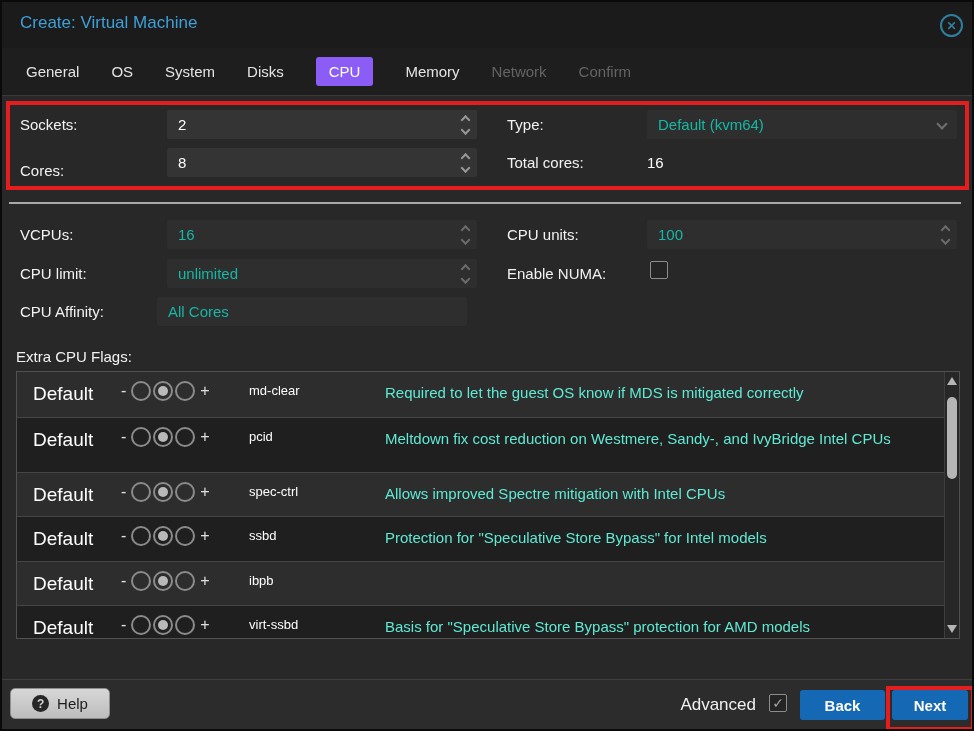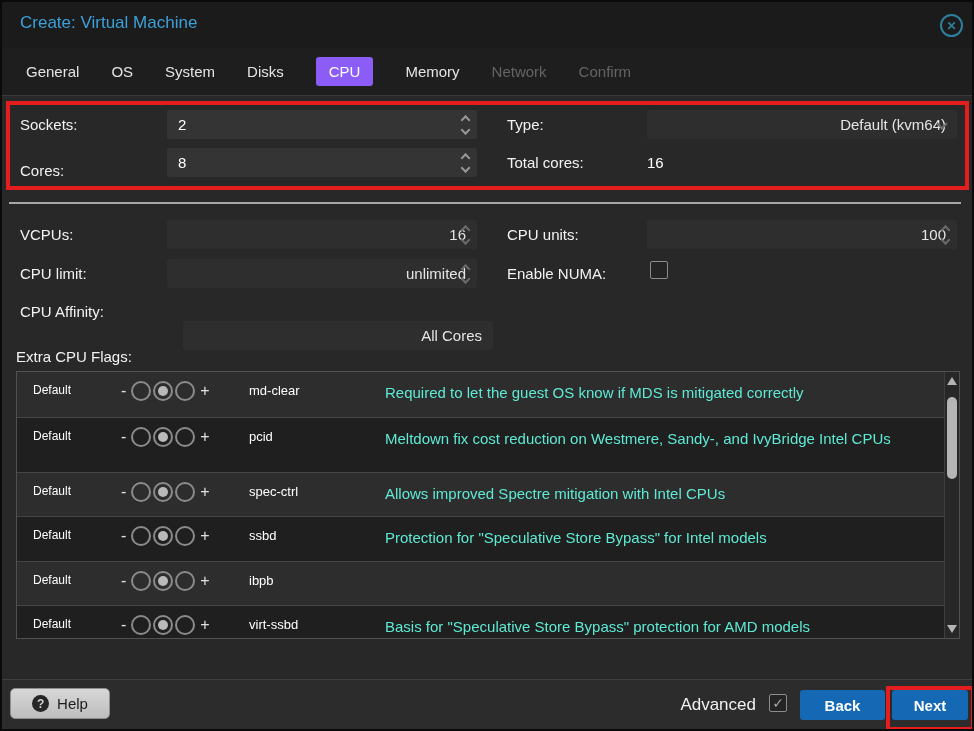--- a/index.html
+++ b/index.html
@@ -18,40 +18,40 @@
   .tabs{position:absolute;left:24px;top:53px;height:32px;display:flex;gap:32px;align-items:center;}
   .tab{color:#e4e4e4;font-size:15px;padding:6px 0;white-space:nowrap;cursor:pointer;}
   .tab.active{background:#8b5cf6;color:#fff;padding:6px 13px;border-radius:3px;font-weight:normal;}
   .tab.disabled{color:#646464;cursor:default;}
   
   .panel{position:absolute;left:0;top:93px;width:100%;height:588px;background:#282828;border-top:1px solid #3a3a3a;box-sizing:border-box;}
   .form-label{position:absolute;font-size:15px;color:#f2f2f2;white-space:nowrap;}
   .value-text{position:absolute;font-size:15px;color:#fff;}
   .field{position:absolute;width:310px;height:29px;background:#343434;border-radius:2px;
     display:flex;align-items:center;padding:0 11px;box-sizing:border-box;font-size:15px;color:#fff;}
-  .field.disabled{background:#2e2e2e;color:#e5e5e5;justify-content:flex-end;}
+  .field.disabled{background:#2e2e2e;color:#14b8a6;}
   .spin{position:absolute;right:8px;top:50%;transform:translateY(-50%);display:flex;flex-direction:column;gap:3px;align-items:center;}
   .chev{width:7px;height:7px;border-left:2px solid #979797;border-top:2px solid #979797;box-sizing:border-box;}
   .chev.up{transform:rotate(45deg);}
   .chev.down{transform:rotate(225deg);}
   .field.disabled .chev{border-color:#6b6b6b;}
   .drop-chev{position:absolute;right:11px;top:50%;margin-top:-5px;width:8px;height:8px;
     border-left:2px solid #6f6f6f;border-top:2px solid #6f6f6f;transform:rotate(225deg);box-sizing:border-box;}
   .sep{position:absolute;left:7px;top:106px;width:952px;border-top:2px solid #a8a8a8;}
   .checkbox{position:absolute;width:18px;height:18px;box-sizing:border-box;border:1px solid #8c8c8c;
     background:#242424;border-radius:2px;display:flex;align-items:center;justify-content:center;
     color:#a5a5a5;font-size:14px;cursor:pointer;}
   
   .flags-table{position:absolute;left:14px;top:275px;width:944px;height:268px;box-sizing:border-box;
     border:1px solid #515151;background:#1f1f1f;overflow:hidden;}
   .flag-row{position:relative;width:100%;box-sizing:border-box;}
   .flag-row.odd{background:#2d2d2d;}
   .flag-row.even{background:#1f1f1f;}
   .flag-row + .flag-row{border-top:1px solid #454545;}
-  .cell-default{position:absolute;left:16px;top:11px;font-size:12px;color:#fff;}
+  .cell-default{position:absolute;left:16px;top:11px;font-size:19px;color:#fff;}
   .slider{position:absolute;left:104px;top:9px;display:flex;align-items:center;}
   .slider .minus{color:#e0e0e0;font-size:16px;margin-right:4px;cursor:pointer;}
   .slider .plus{color:#e0e0e0;font-size:16px;margin-left:4px;cursor:pointer;}
   .circle{width:20px;height:20px;border:2px solid #8b8b8b;border-radius:50%;box-sizing:border-box;
     margin:0 1px;display:flex;align-items:center;justify-content:center;cursor:pointer;}
   .circle .dot{width:10px;height:10px;border-radius:50%;background:#b9b9b9;}
   .cell-name{position:absolute;left:232px;top:11px;font-size:13px;color:#fff;}
   .cell-desc{position:absolute;left:368px;top:11px;width:552px;font-size:15px;color:#5eead4;line-height:20px;}
   
   .scrollbar{position:absolute;right:0;top:0;width:15px;height:100%;background:#272727;border-left:1px solid #3e3e3e;box-sizing:border-box;}
@@ -150,21 +150,21 @@
       <span>unlimited</span>
       <span class="spin">
         <span class="chev up"></span>
         <span class="chev down"></span>
       </span>
     </div>
     <div class="form-label" style="left:505px;top:169px;">Enable NUMA:</div>
     <div class="checkbox" style="left:648px;top:165px;"></div>
 
     <div class="form-label" style="left:18px;top:207px;">CPU Affinity:</div>
-    <div class="field disabled" style="left:181px;top:201px;margin-top:24px;">
+    <div class="field disabled" style="left:155px;top:201px;">
       <span>All Cores</span>
     </div>
 
     <div class="form-label" style="left:14px;top:252px;">Extra CPU Flags:</div>
 
     <div class="flags-table">
 
       <div class="flag-row odd" style="height:45px;">
         <div class="cell-default">Default</div>
         <div class="slider">

